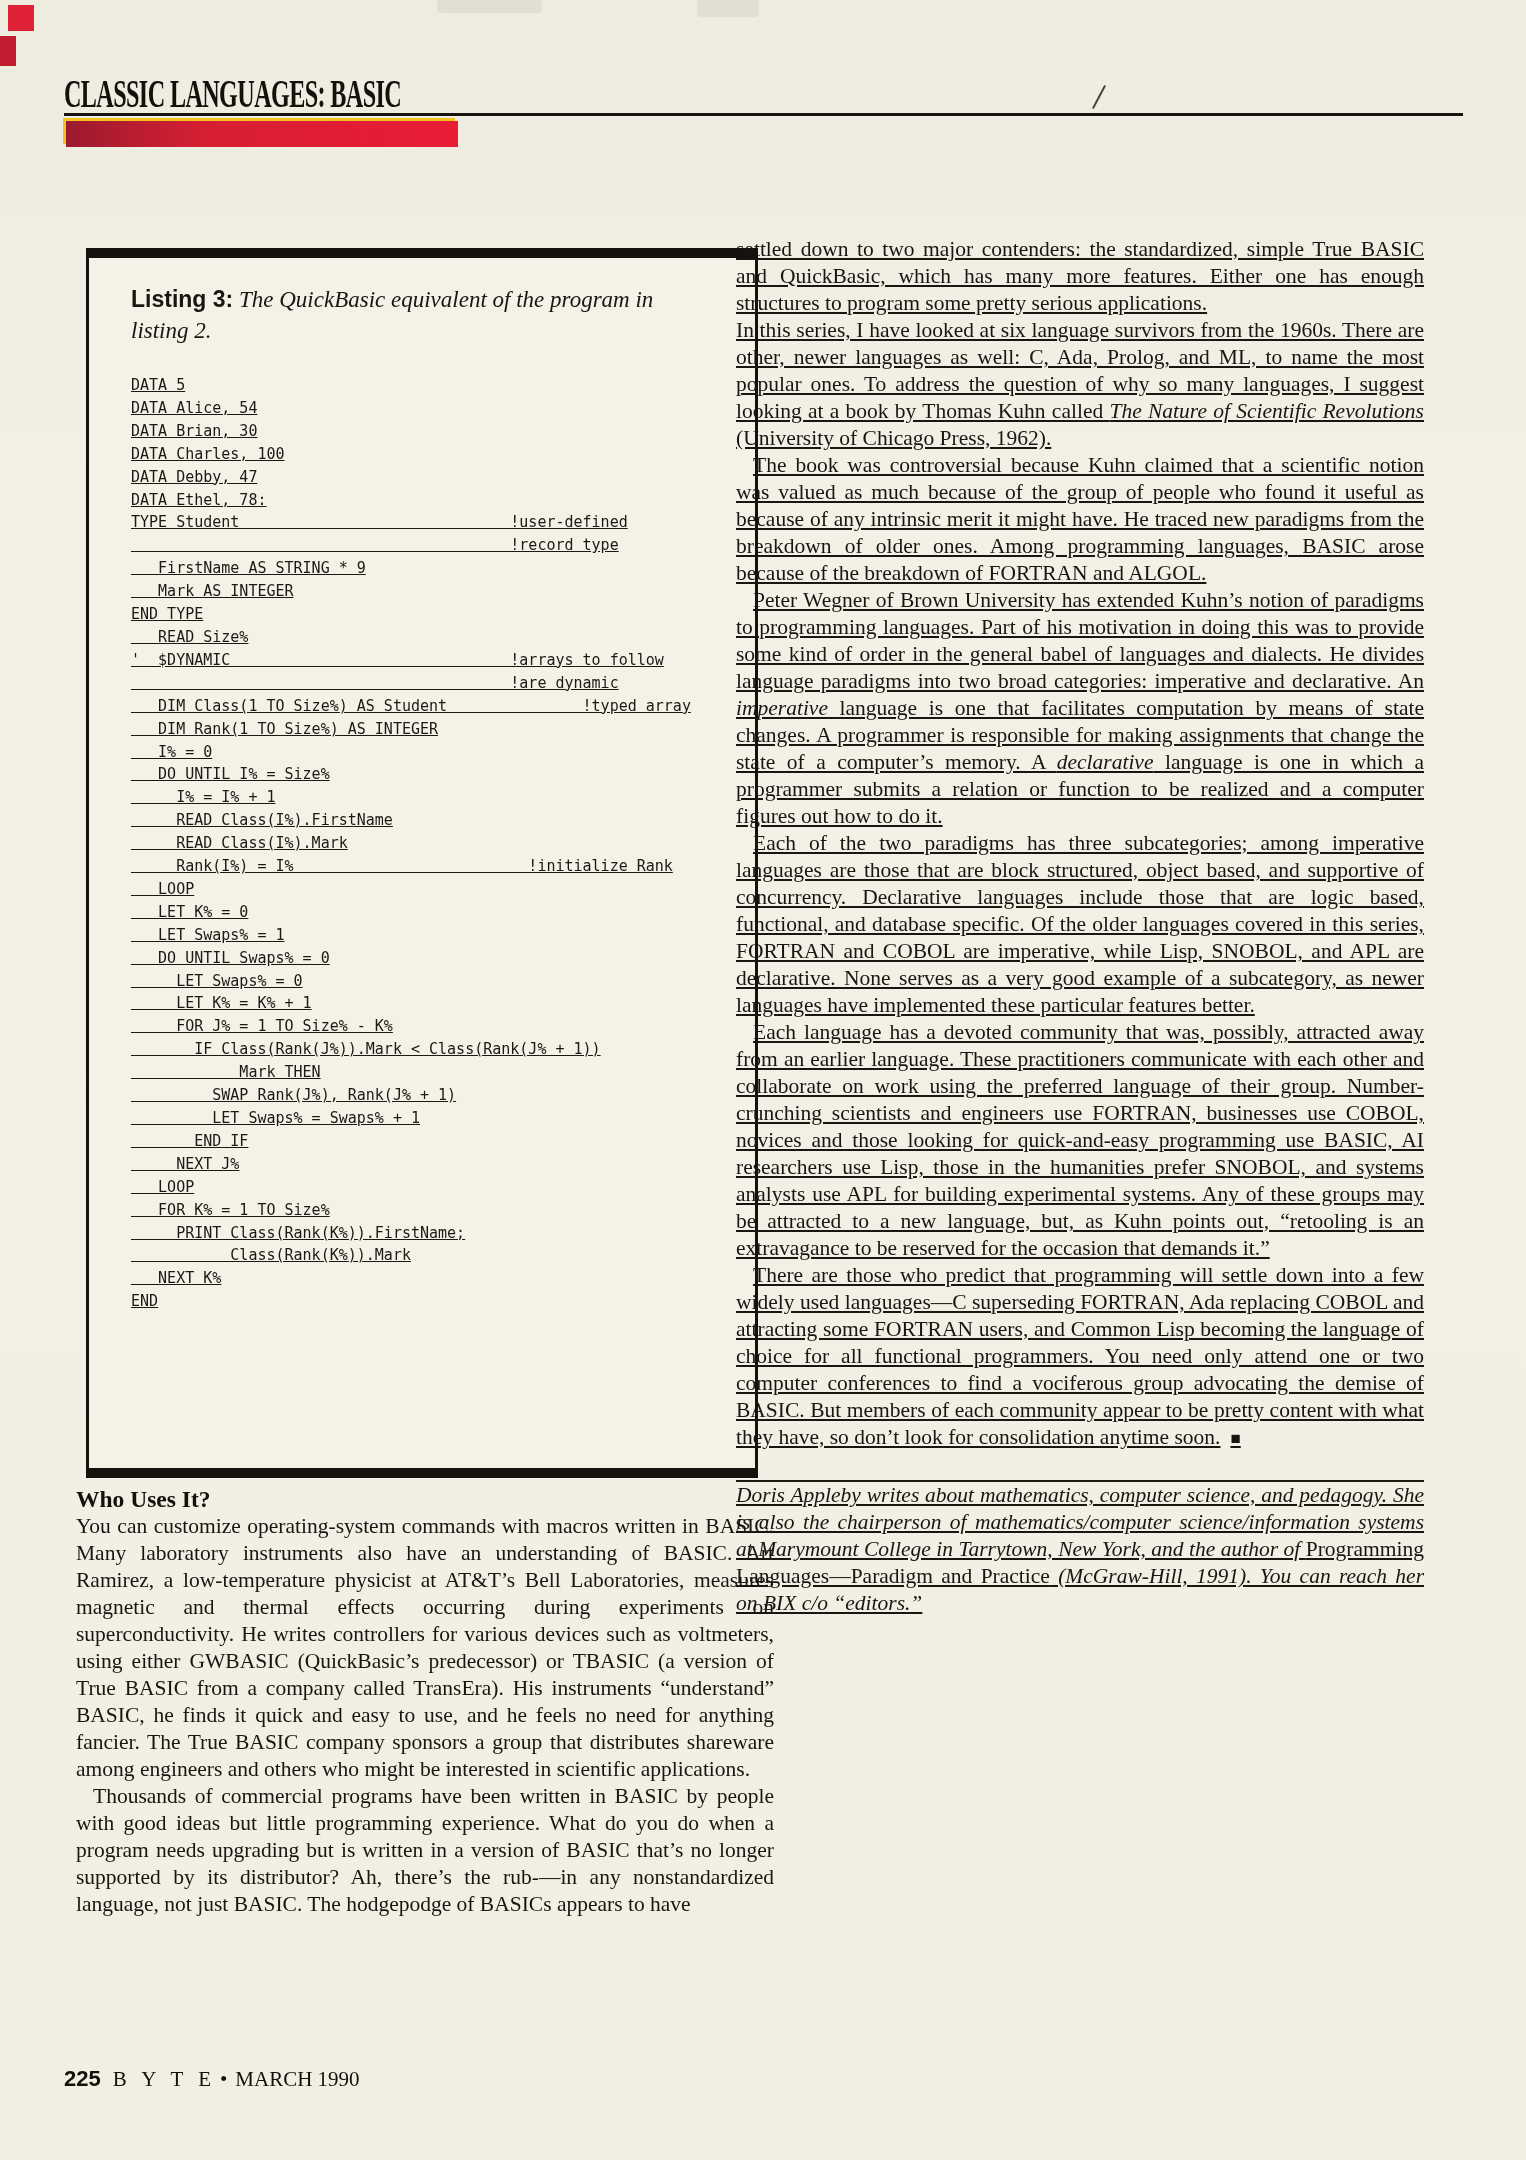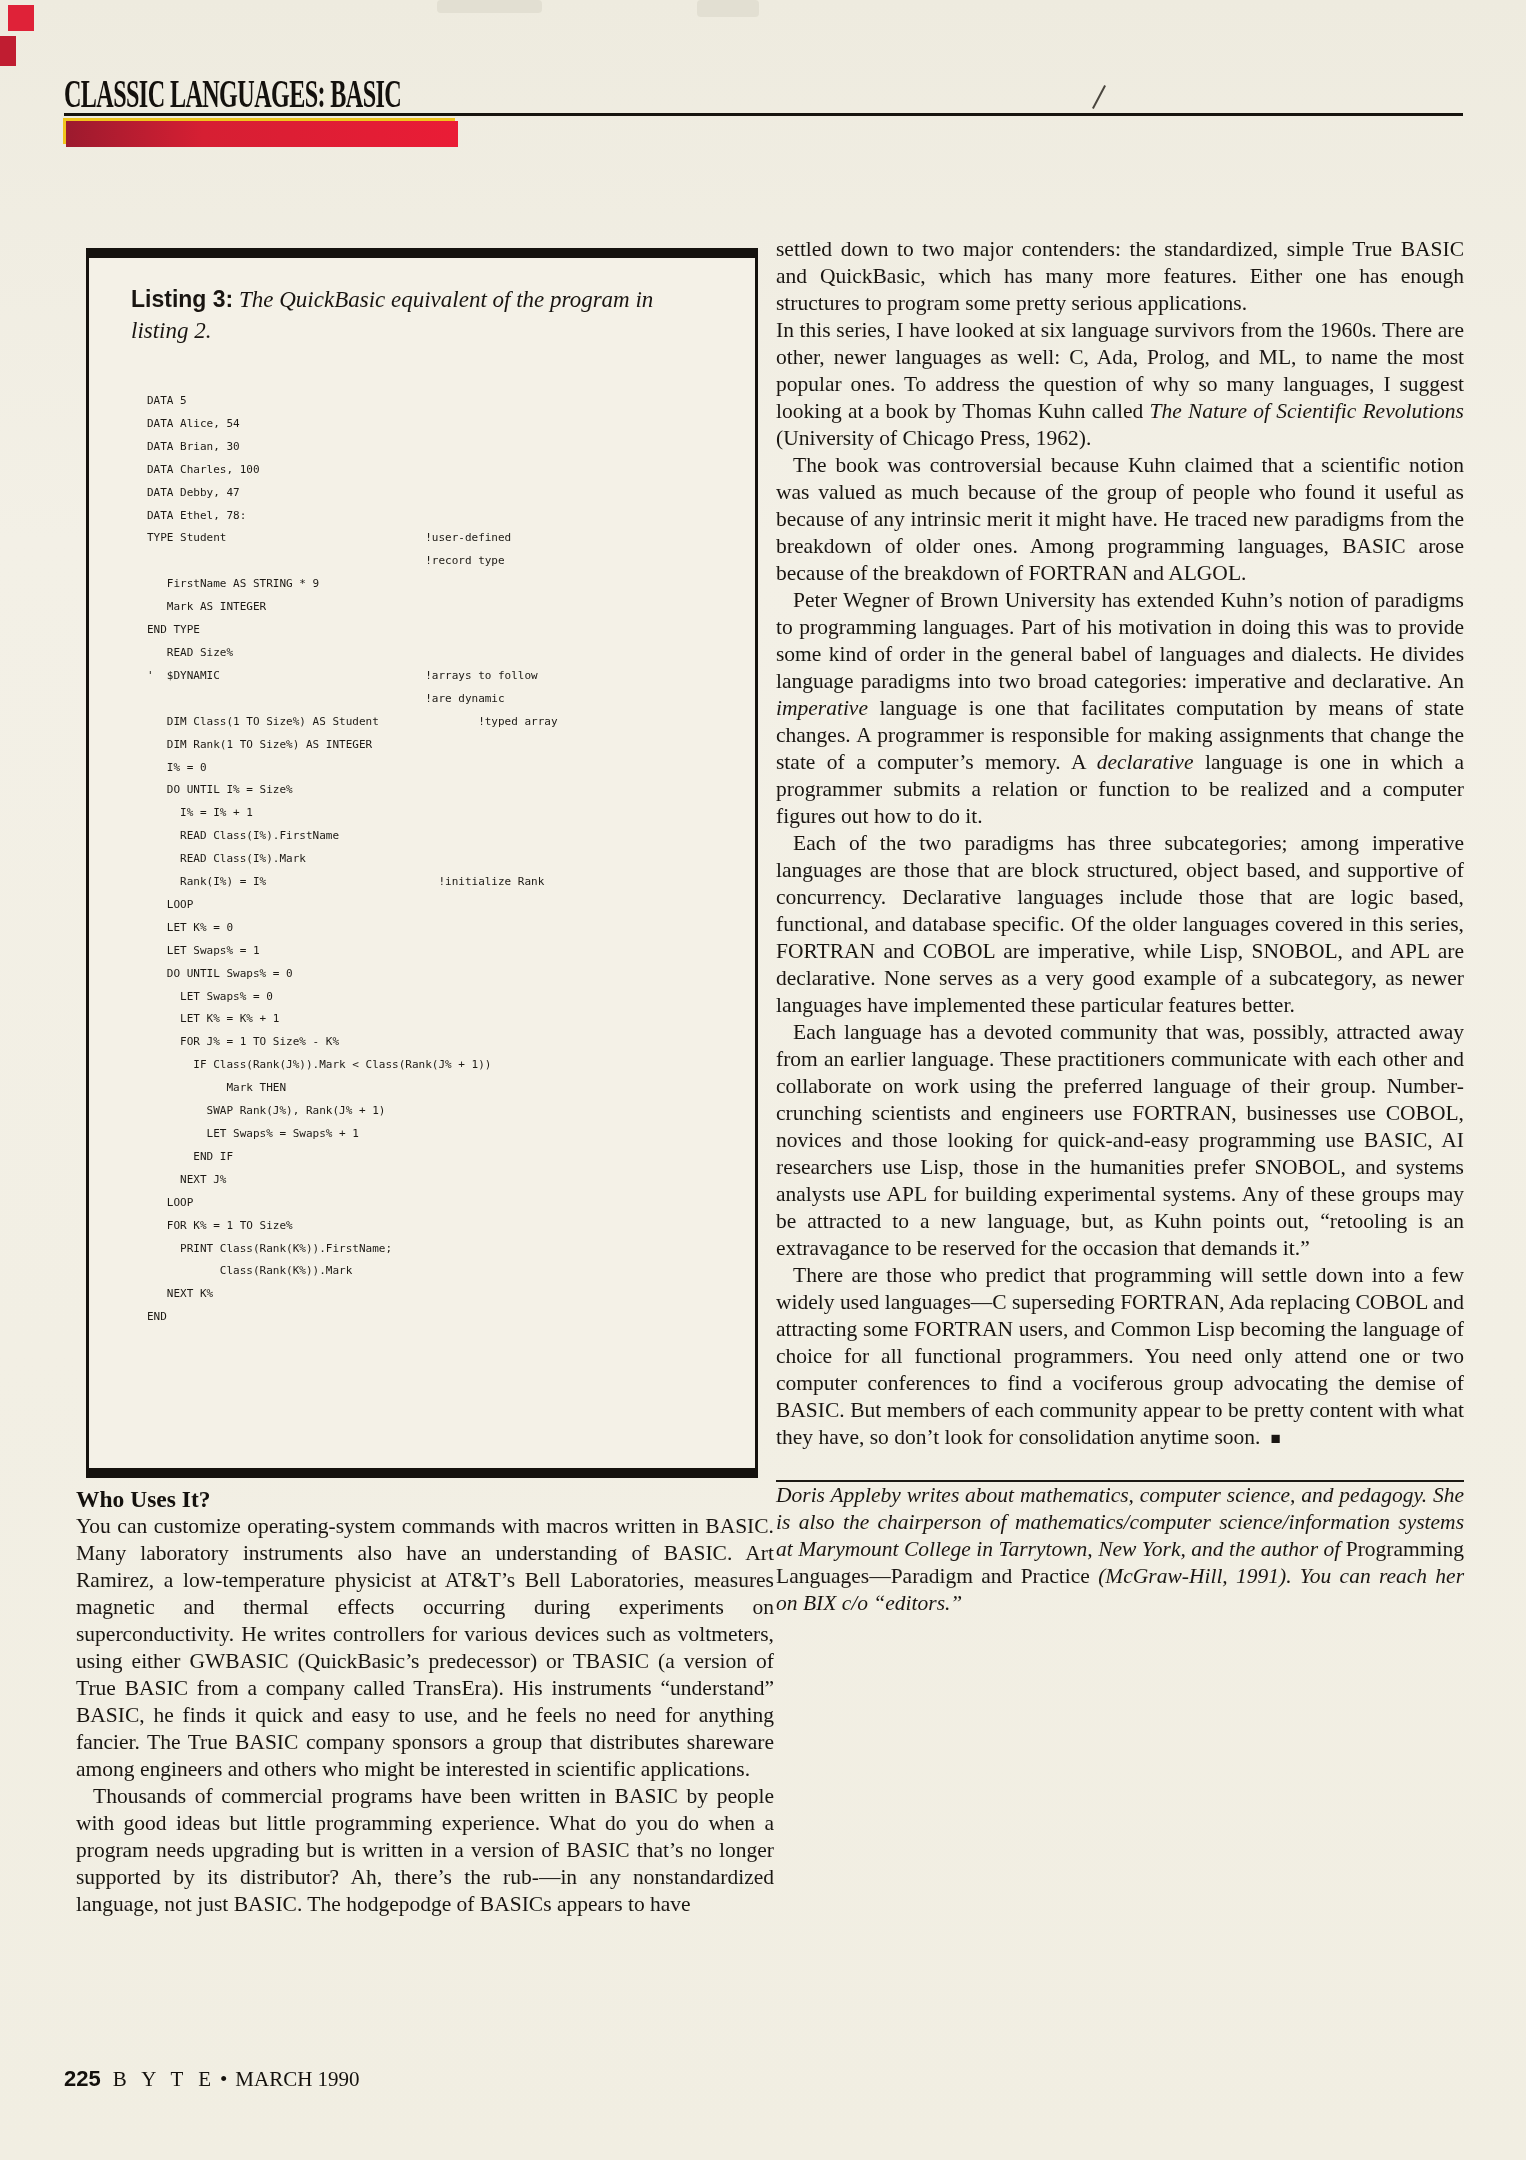--- a/index.html
+++ b/index.html
@@ -22,27 +22,27 @@
   }
   .slash{position:absolute;left:1098px;top:84px;width:2px;height:26px;background:#4a463e;transform:rotate(28deg);}
   .listing-box{
     position:absolute;left:86px;top:248px;width:672px;height:1230px;box-sizing:border-box;
     background:#f4f1e7;border:3px solid #15120e;border-top-width:10px;border-bottom-width:10px;
   }
   .listing-caption{margin:26px 40px 0 42px;width:560px;font-size:23px;line-height:31px;}
   .listing-caption .lab{font-family:"Liberation Sans",sans-serif;font-weight:700;font-style:normal;}
   .listing-caption .cap{font-style:italic;}
   .code{
-    margin:16px;position:absolute;left:42px;top:116px;
-    font-family:"DejaVu Sans Mono",monospace;font-size:11px;line-height:22.9px;
-    white-space:pre;color:#1c1914;
+    margin:0;position:absolute;left:42px;top:116px;
+    font-family:"DejaVu Sans Mono",monospace;font-size:15px;line-height:22.9px;
+    white-space:pre;color:#1c1914;text-decoration:underline;
   }
   .col{position:absolute;font-size:21.5px;line-height:27px;text-align:justify;}
   .col-left{left:76px;top:1486px;width:698px;}
-  .col-right{left:776px;top:236px;width:688px;}
+  .col-right{left:736px;top:236px;width:688px;text-decoration:underline;}
   .col p{margin:0;}
   .col p.ind{text-indent:17px;}
   h2.subhead{font-size:23.5px;line-height:27px;margin:27px 0 0 0;font-weight:700;color:#14110d;}
   h2.first{margin-top:0;}
   .it{font-style:italic;}
   .rm{font-style:normal;}
   .endmark{font-size:17px;line-height:27px;padding-left:10px;}
   .bio-rule{border:none;height:2px;background:#1c1914;margin:28px 0 0 0;}
   .bio{margin-top:24px;font-style:italic;}
   .footer{

